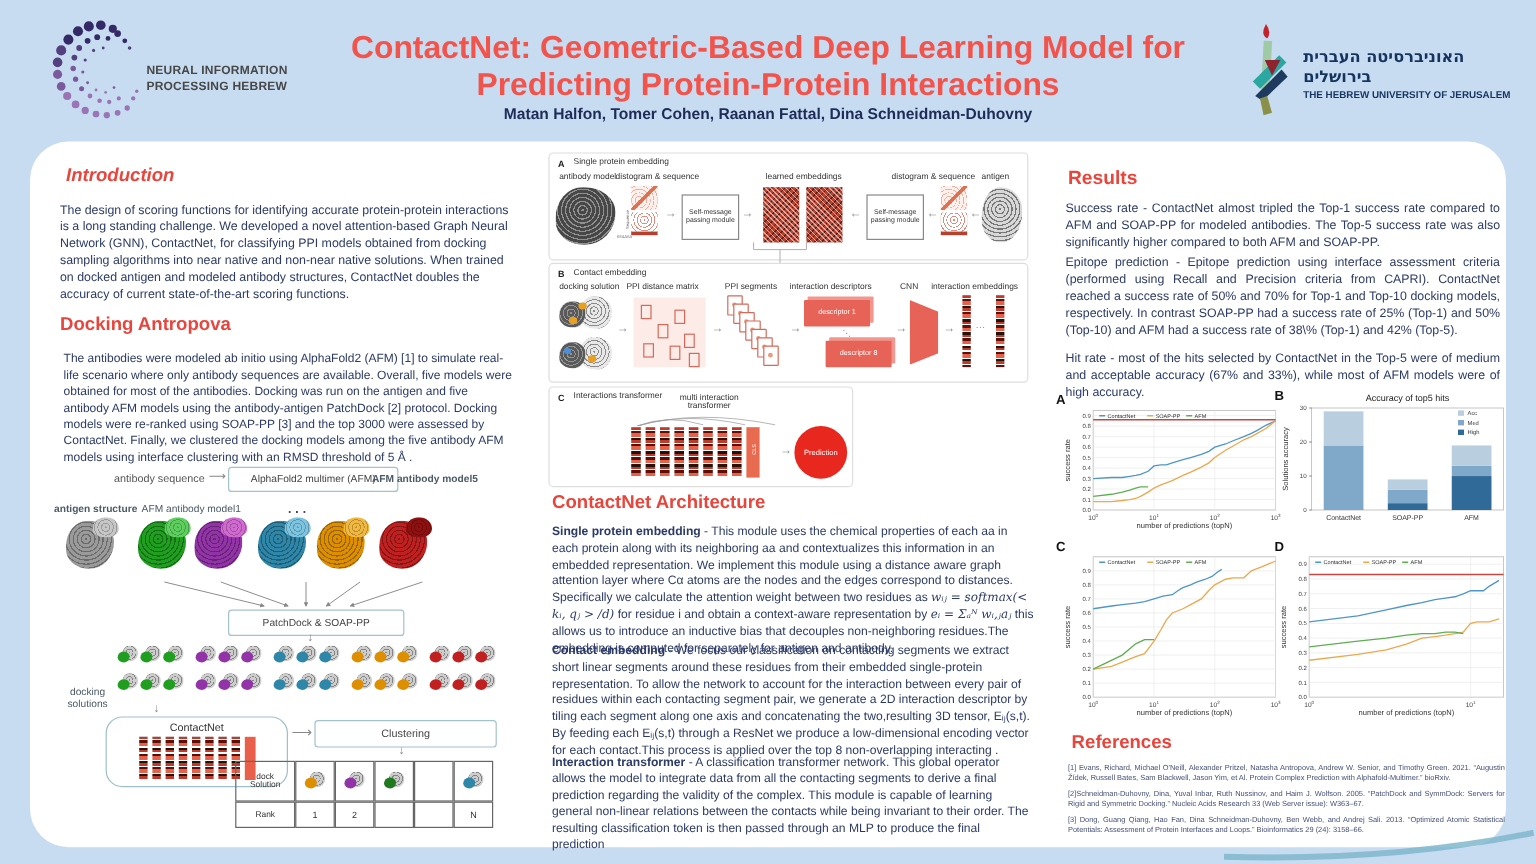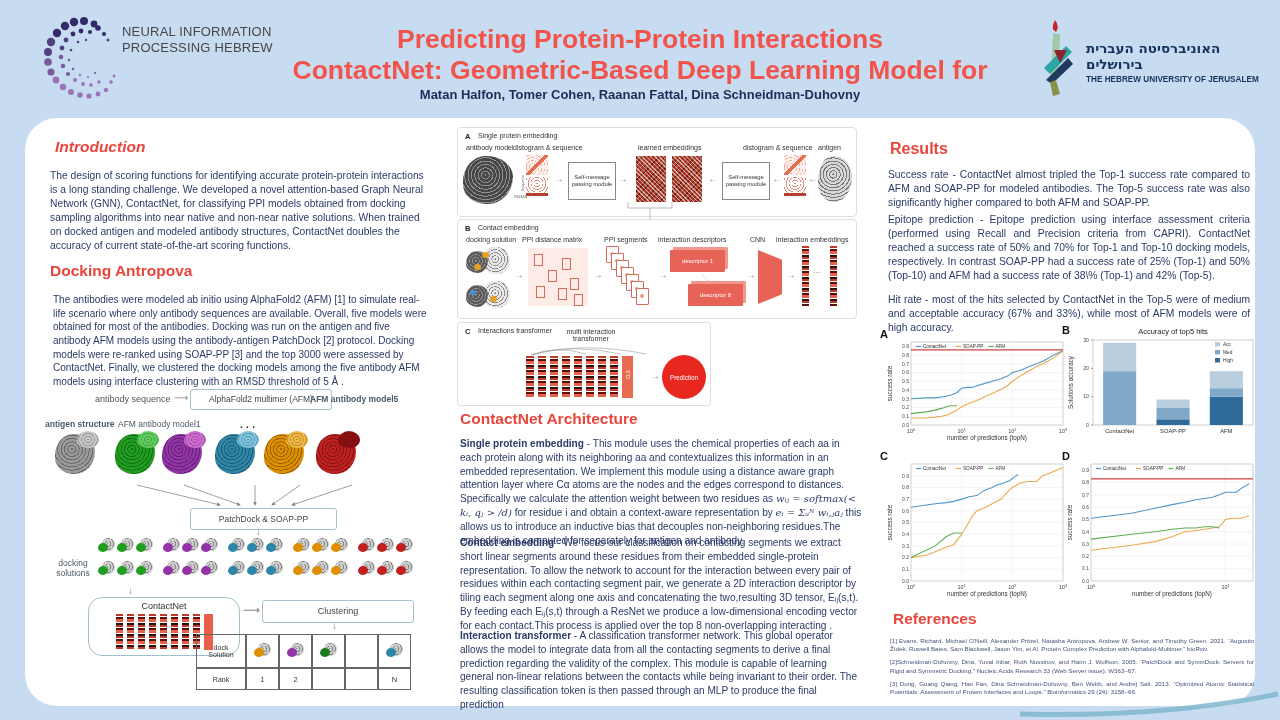--- a/index.html
+++ b/index.html
@@ -98,27 +98,27 @@
         <circle cx="35" cy="59" r="1.2" fill="#7a5a9b"></circle>
         <circle cx="42" cy="65" r="1.2" fill="#9a74b5"></circle>
         <circle cx="50" cy="67" r="1.1" fill="#9a74b5"></circle>
         <circle cx="57" cy="63" r="1.1" fill="#7a5a9b"></circle>
         <circle cx="60" cy="18" r="2.8" fill="#352a68"></circle>
         <circle cx="66" cy="24" r="2" fill="#352a68"></circle>
         <circle cx="70" cy="30" r="1.5" fill="#53417f"></circle>
         <circle cx="73" cy="72" r="1.8" fill="#9a74b5"></circle>
         <circle cx="76" cy="66" r="1.4" fill="#9a74b5"></circle>
       </svg>
-    <div class="abs" style="left:122px;top:24px;width:185px;font-size:13px;font-weight:normal;color:#474747;line-height:1.25;letter-spacing:.2px;">
+    <div class="abs" style="left:122px;top:54px;width:185px;font-size:10px;font-weight:bold;color:#474747;line-height:1.25;letter-spacing:.2px;">
       <div>NEURAL INFORMATION</div>
       <div>PROCESSING HEBREW</div>
     </div>
     <div class="abs" style="left:250px;top:24px;width:780px;text-align:center;color:#f2544c;font-size:26.5px;font-weight:600;line-height:1.17;">
+      <div>ContactNet: Geometric-Based Deep Learning Model for</div>
       <div>Predicting Protein-Protein Interactions</div>
-      <div>ContactNet: Geometric-Based Deep Learning Model for</div>
     </div>
     <div class="abs" style="left:250px;top:87px;width:780px;text-align:center;color:#1e2d58;font-size:13px;font-weight:bold;">Matan Halfon, Tomer Cohen, Raanan Fattal, Dina Schneidman-Duhovny</div>
     <svg class="abs" style="left:1032px;top:16px;" width="48" height="88" viewBox="0 0 48 88">
       <path d="M23,4 q5,7 1,12 q-6,-3 -1,-12" fill="#c4232e"></path>
       <rect x="20" y="18" width="7" height="42" fill="#9fcaa5" transform="rotate(3 23 39)"></rect>
       <polygon points="12,52 34,30 40,36 18,58" fill="#2aa7a0"></polygon>
       <polygon points="22,34 35,34 28,47" fill="#8e2430"></polygon>
       <polygon points="14,64 36,42 41,48 20,68" fill="#1e3a5f"></polygon>
       <polygon points="18,66 24,64 28,78 21,80" fill="#8a8f4a"></polygon>
     </svg>
@@ -185,21 +185,21 @@
     <line x1="77" y1="2" x2="160" y2="22" stroke="#888" stroke-width="0.8" marker-end="url(#ah)"></line>
     <line x1="124" y1="2" x2="180" y2="22" stroke="#888" stroke-width="0.8" marker-end="url(#ah)"></line>
     <line x1="195" y1="2" x2="195" y2="22" stroke="#888" stroke-width="0.8" marker-end="url(#ah)"></line>
     <line x1="240" y1="2" x2="212" y2="22" stroke="#888" stroke-width="0.8" marker-end="url(#ah)"></line>
     <line x1="292" y1="2" x2="232" y2="22" stroke="#888" stroke-width="0.8" marker-end="url(#ah)"></line>
   </svg>
 
   <div class="abs pipe-box" style="left:190px;top:508px;width:145px;height:20px;line-height:20px;">PatchDock &amp; SOAP-PP</div>
   <span class="abs ar" style="left:256px;top:527px;">↓</span>
 
-  <div class="abs small-lbl pre" style="left:50px;top:558px;width:46px;text-align:center;">docking
+  <div class="abs small-lbl pre" style="left:50px;top:571px;width:46px;text-align:center;">docking
 solutions</div>
   <div class="abs" style="left:98px;top:538px;width:314px;height:48px;display:flex;gap:9px;" id="sol-grid">
       <span style="display:grid;grid-template-columns:repeat(3,18px);grid-auto-rows:22px;gap:1px;">
         <span class="mini">
           <span class="mg"></span>
           <span class="mc" style="background:#1f9e1f"></span>
         </span>
         <span class="mini">
           <span class="mg"></span>
           <span class="mc" style="background:#1f9e1f"></span>

